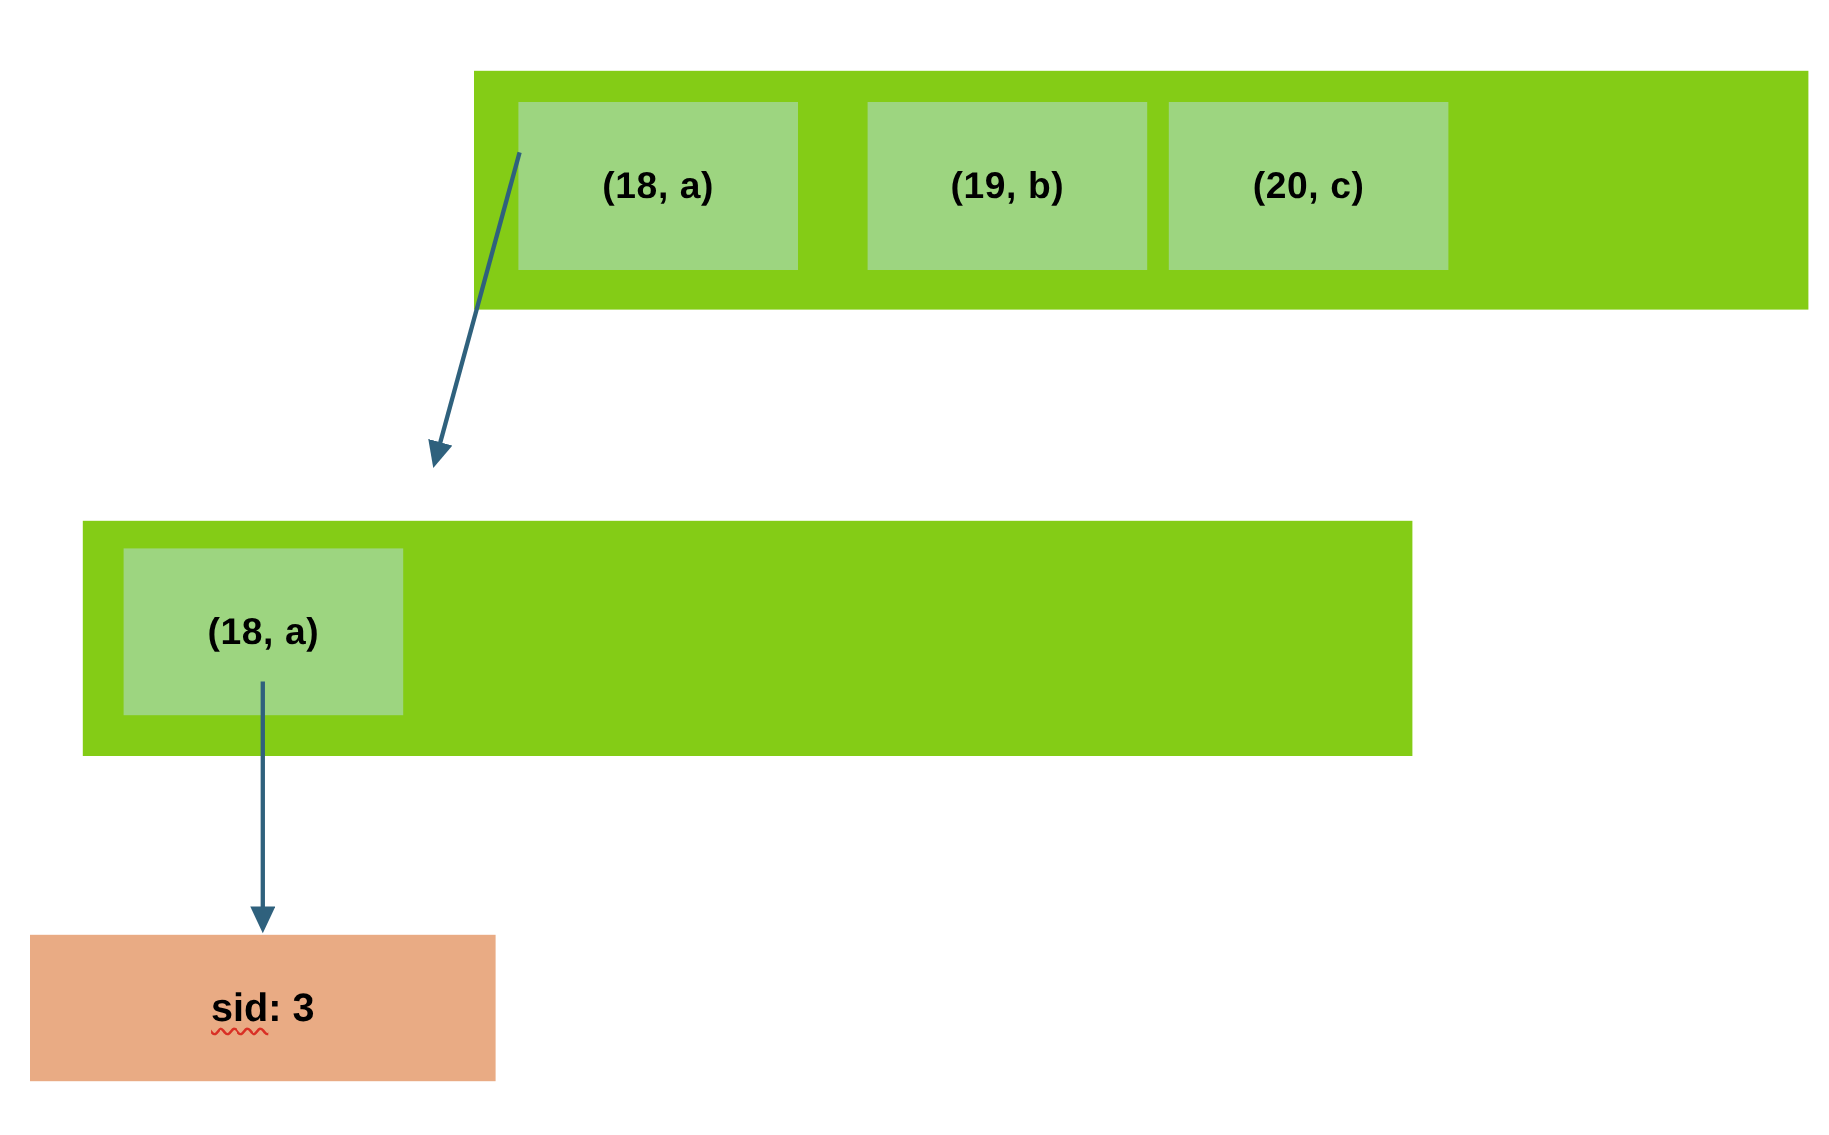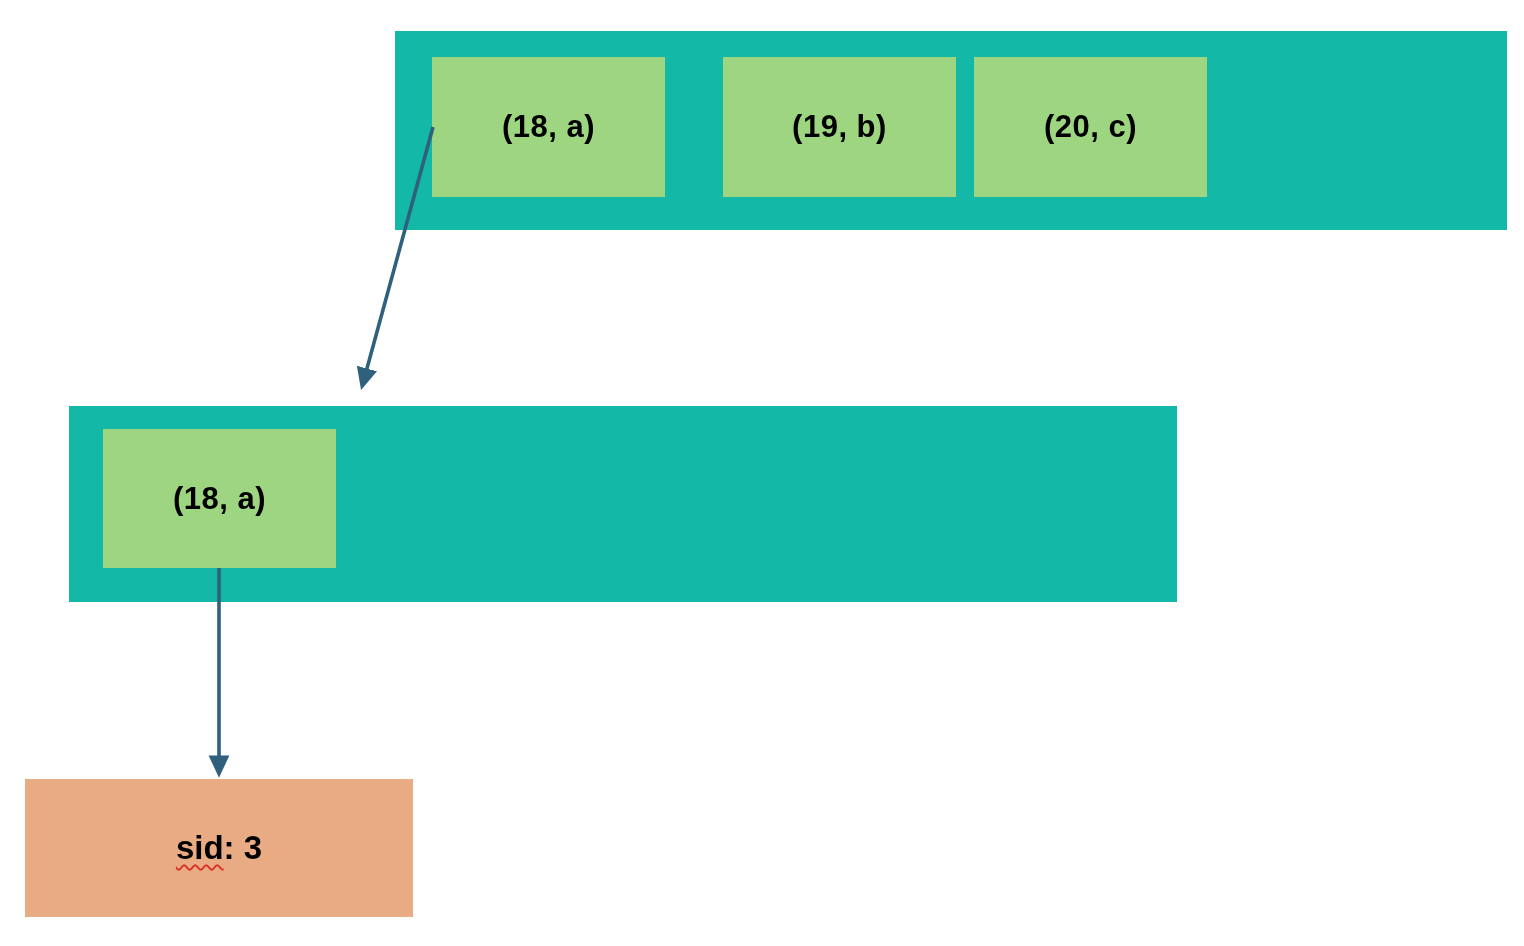--- a/index.html
+++ b/index.html
@@ -10,21 +10,22 @@
   }
   .canvas {
     position: relative;
     width: 1524px;
     height: 946px;
     background: #ffffff;
     overflow: hidden;
   }
   .node {
     position: absolute;
-    background: #14b8a6;
+    background: #84cc16;
+    margin-top: 28px;
   }
   .node-top {
     left: 395px;
     top: 31px;
     width: 1112px;
     height: 199px;
   }
   .node-leaf {
     left: 69px;
     top: 406px;
@@ -53,21 +54,21 @@
   .node-top .cell.c3 { left: 846px; }
   .node-leaf .cell { top: 23px; height: 139px; }
   .node-leaf .cell.c0 { left: 34px; }
   .node-leaf .cell.c1 { left: 304px; }
   .node-leaf .cell.c2 { left: 575px; }
   .record {
     position: absolute;
     left: 25px;
     top: 779px;
     width: 388px;
-    height: 138px;
+    height: 122px;
     background: #e9ab84;
     display: flex;
     flex-direction: column;
     align-items: center;
     justify-content: center;
     text-align: center;
   }
   .record .line {
     font-size: 33px;
     font-weight: 700;

